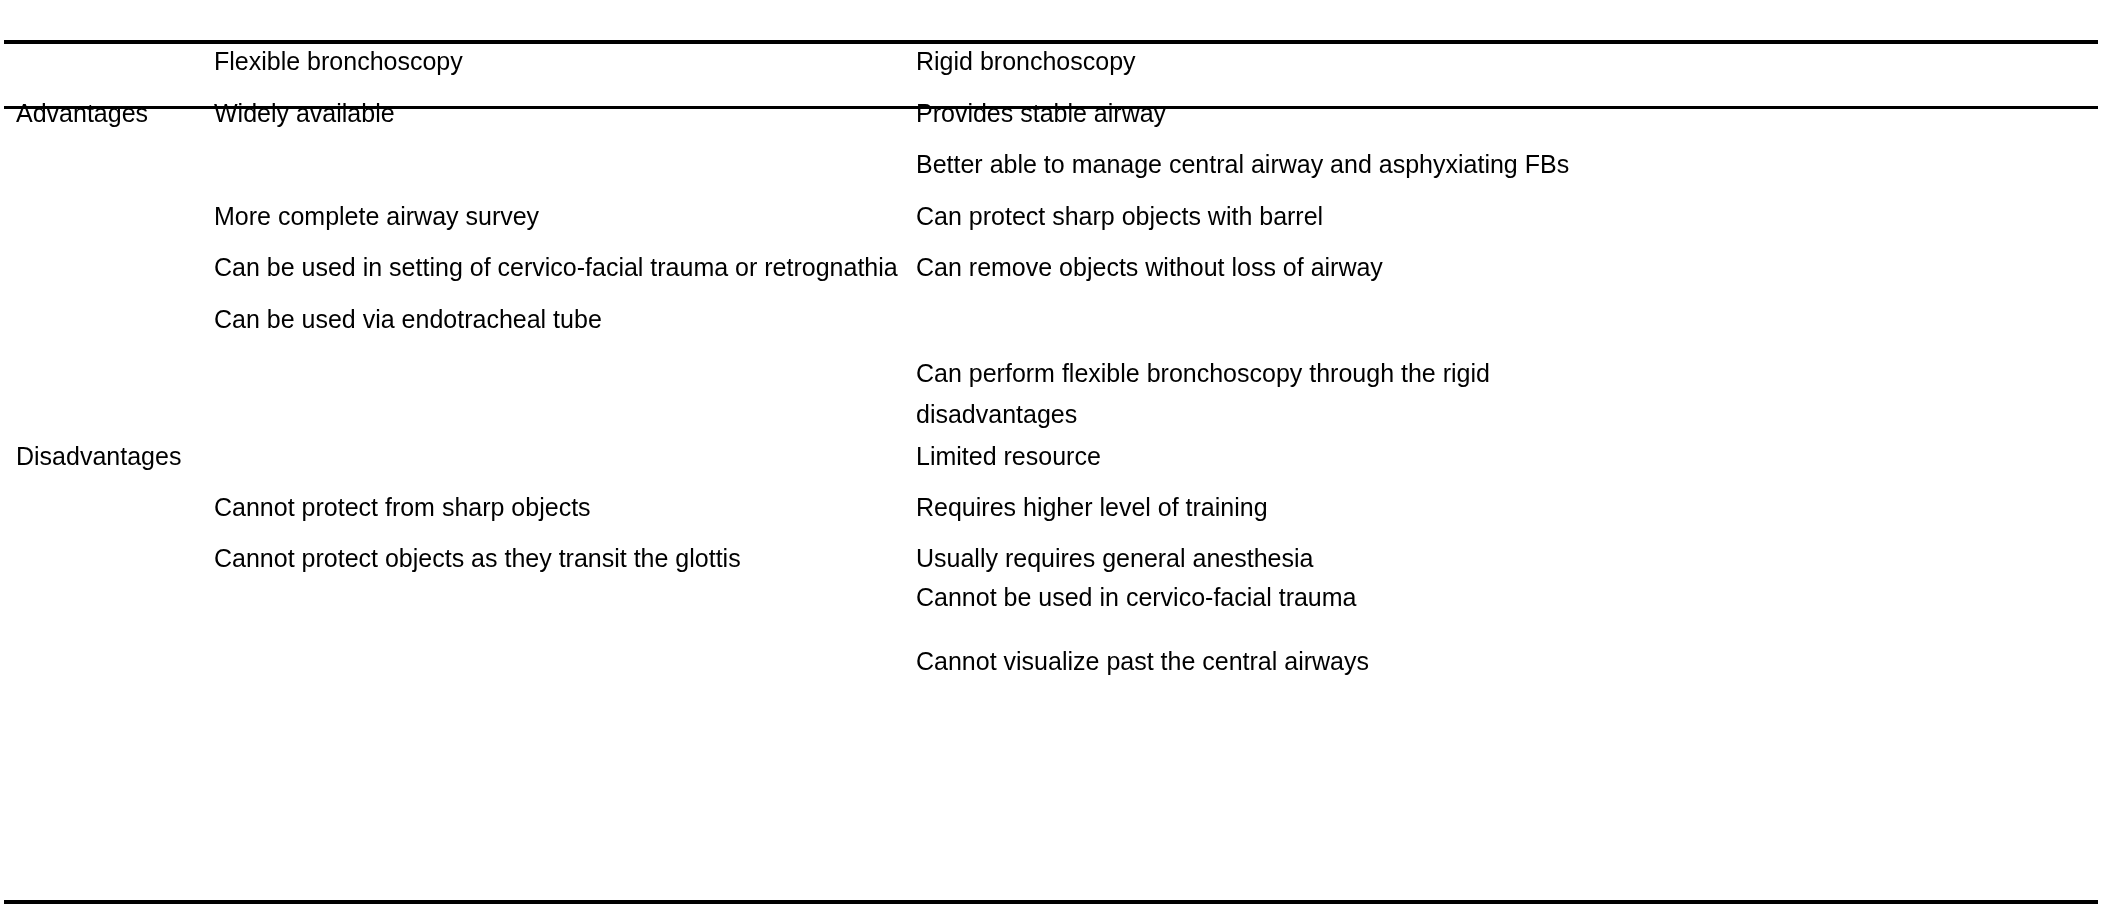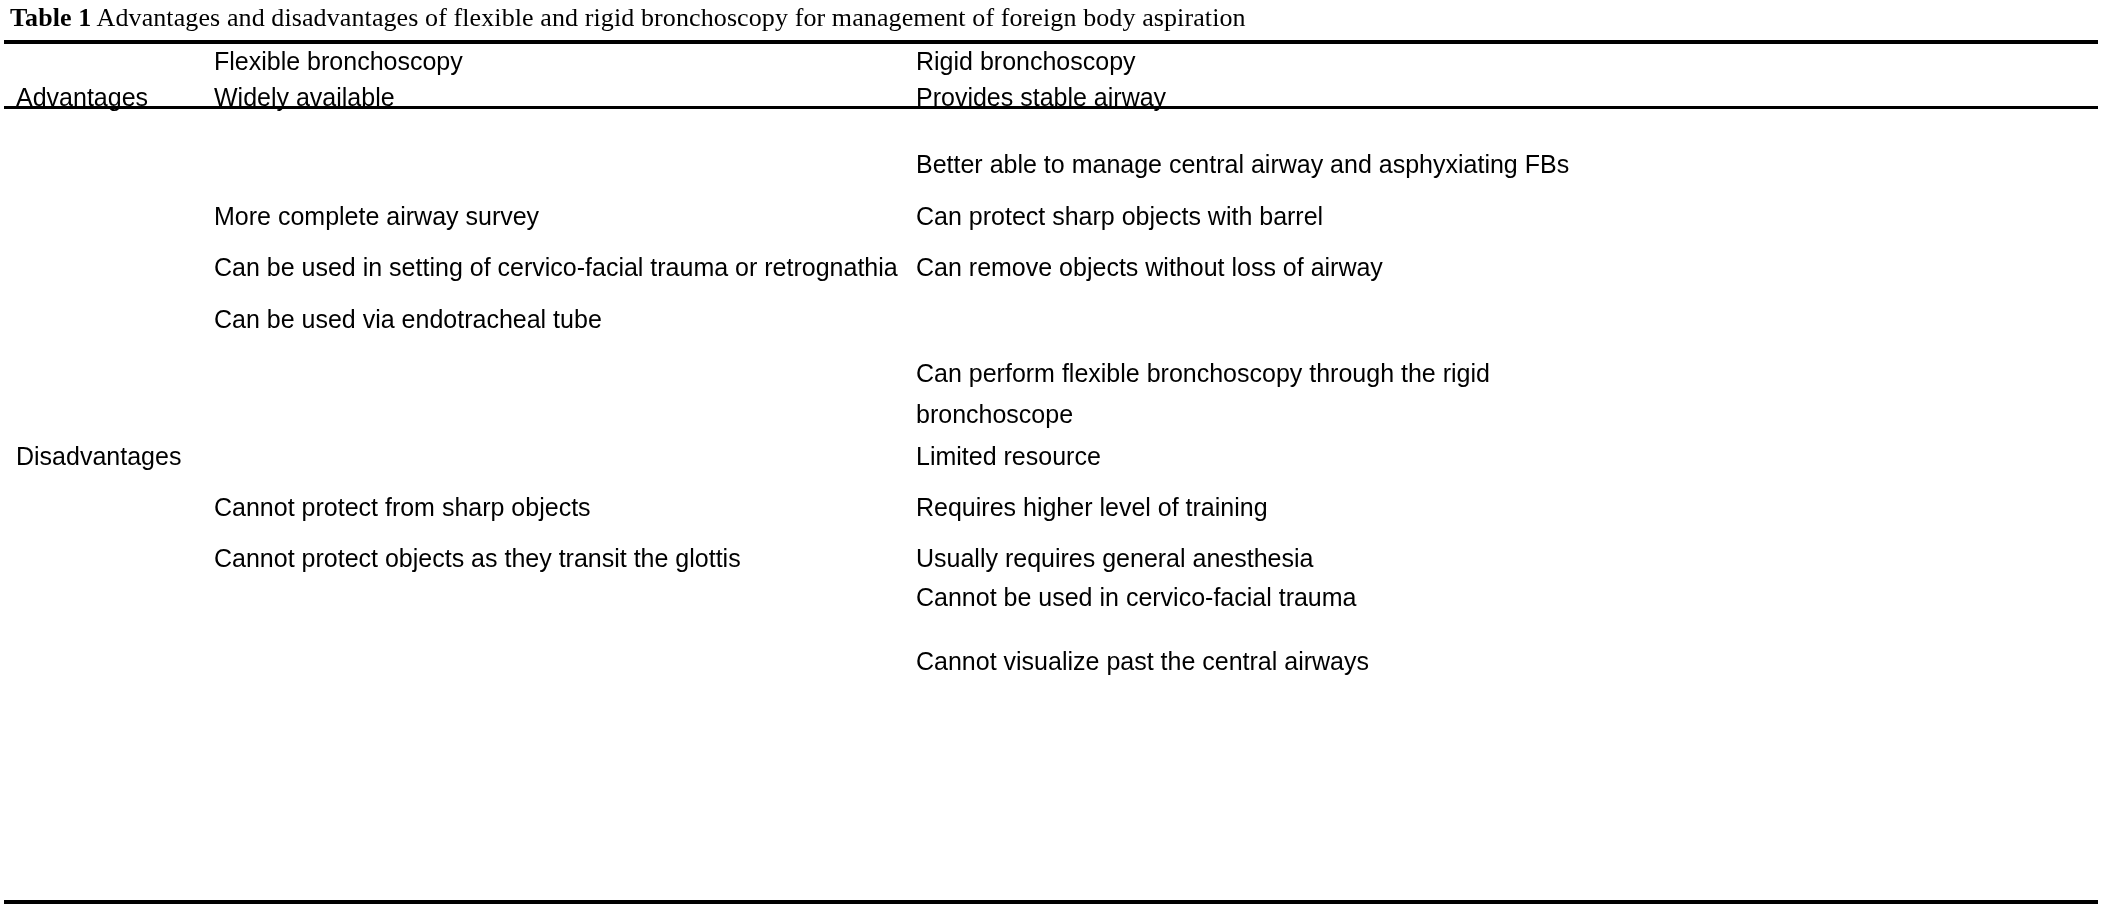--- a/index.html
+++ b/index.html
@@ -70,42 +70,39 @@
   }
   
   .col-0 { left: 16px;  width: 190px; }
   .col-1 { left: 214px; width: 690px; }
   .col-2 { left: 916px; width: 1170px; }
 
   .hdr { font-size: 25px; }
 
   
   .r-hdr  { top: 44px;  }
-  .r0     { top: 80px;  }
+  .r0     { top: 96px;  }
   .r1     { top: 147px; }
   .r2     { top: 199px; }
   .r3     { top: 250px; }
   .r4     { top: 302px; }
   .r5     { top: 353px; }
   .r6     { top: 439px; }
   .r7     { top: 490px; }
   .r8     { top: 541px; }
   .r9     { top: 580px; }
   .r10    { top: 644px; }
 
   .wrap-2 { line-height: 41px; }
 </style>
 </head>
 <body>
 
 <div class="page">
 
-  <div class="caption">
-    <span class="cap-label">Table 1</span><span class="cap-text"> Advantages and disadvantages of flexible and rigid bronchoscopy for management of foreign body aspiration</span>
-  </div>
 
   <div class="rule rule-top"></div>
   <div class="rule rule-header"></div>
   <div class="rule rule-bottom"></div>
 
   <div class="tbl">
 
     <div class="cell hdr col-1 r-hdr">Flexible bronchoscopy</div>
     <div class="cell hdr col-2 r-hdr">Rigid bronchoscopy</div>
 
@@ -113,21 +110,21 @@
 
     <div class="cell col-1 r0">Widely available</div>
     <div class="cell col-1 r2">More complete airway survey</div>
     <div class="cell col-1 r3">Can be used in setting of cervico-facial trauma or retrognathia</div>
     <div class="cell col-1 r4">Can be used via endotracheal tube</div>
 
     <div class="cell col-2 r0">Provides stable airway</div>
     <div class="cell col-2 r1">Better able to manage central airway and asphyxiating FBs</div>
     <div class="cell col-2 r2">Can protect sharp objects with barrel</div>
     <div class="cell col-2 r3">Can remove objects without loss of airway</div>
-    <div class="cell col-2 r5 wrap-2" style="width:590px;">Can perform flexible bronchoscopy through the rigid bronchoscope</div>
+    <div class="cell col-2 r5 wrap-2" style="width:590px;">Can perform flexible bronchoscopy through the rigid disadvantages</div>
 
     <div class="cell col-0 r6">Disadvantages</div>
 
     <div class="cell col-1 r7">Cannot protect from sharp objects</div>
     <div class="cell col-1 r8">Cannot protect objects as they transit the glottis</div>
 
     <div class="cell col-2 r6">Limited resource</div>
     <div class="cell col-2 r7">Requires higher level of training</div>
     <div class="cell col-2 r8">Usually requires general anesthesia</div>
     <div class="cell col-2 r9">Cannot be used in cervico-facial trauma</div>

